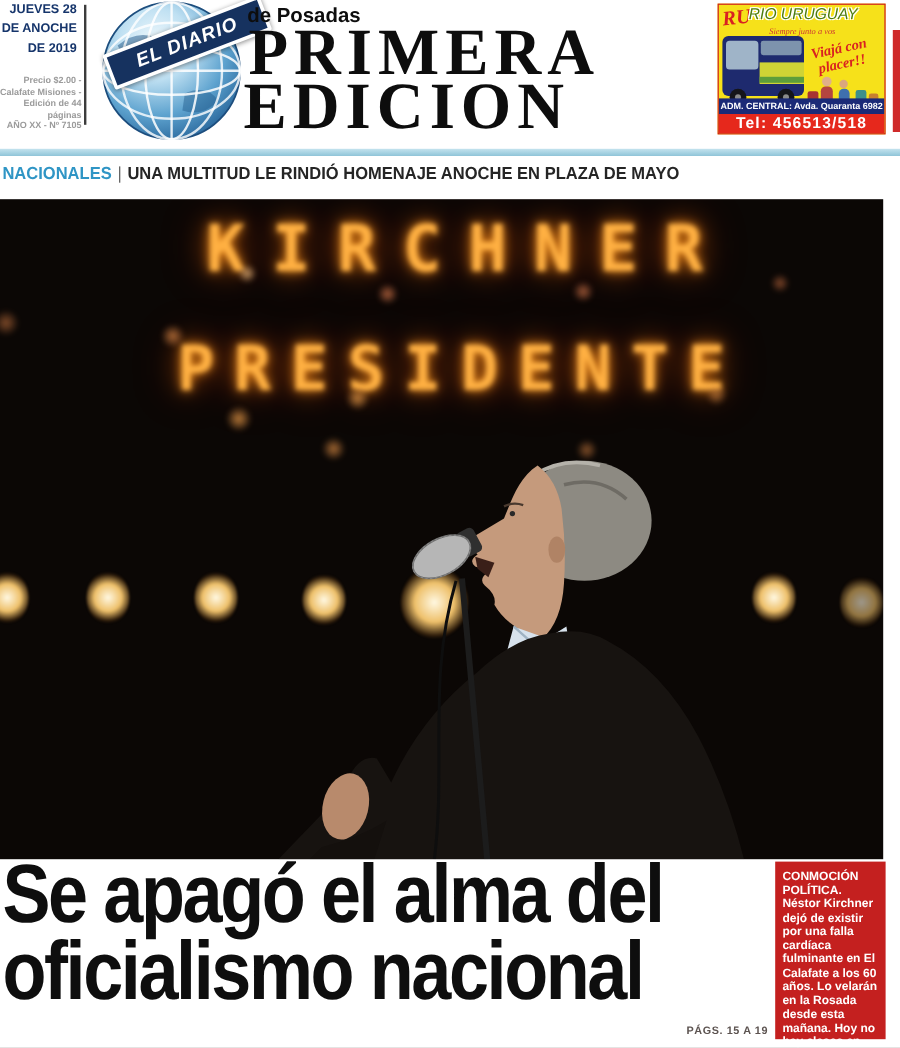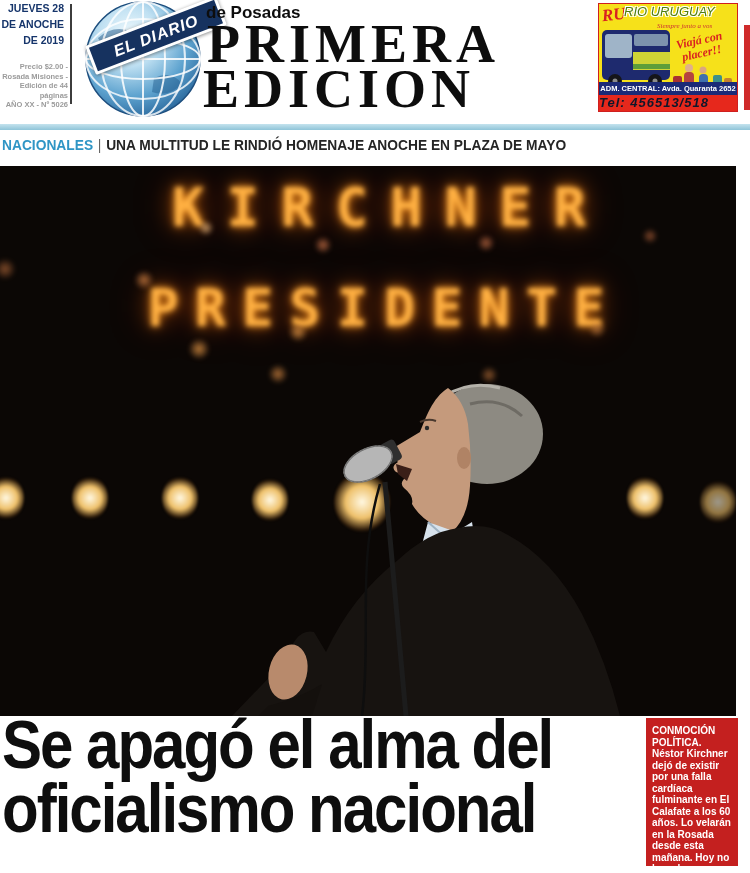--- a/index.html
+++ b/index.html
@@ -24,31 +24,31 @@
   .t2{left:203px;top:61px;}
   
   .ad{position:absolute;left:598px;top:3px;width:140px;height:109px;background:#f6e11a;
     border:1px solid #cf1f1f;box-sizing:border-box;overflow:hidden;}
   .ad-initials{position:absolute;left:3px;top:1px;font-family:"Liberation Serif",serif;
     font-style:italic;font-weight:bold;font-size:17px;color:#d92121;transform:rotate(-6deg);}
   .ad-company{position:absolute;left:25px;top:0;font-style:italic;font-weight:normal;
     font-size:13px;color:#4d7c0f;white-space:nowrap;
     text-shadow:-1px -1px 0 #fff,1px -1px 0 #fff,-1px 1px 0 #fff,1px 1px 0 #fff;}
   .ad-slogan{position:absolute;left:42px;top:18px;font-family:"Liberation Serif",serif;
-    font-style:italic;font-size:7px;color:#c33;white-space:nowrap;margin-left:16px;}
+    font-style:italic;font-size:7px;color:#c33;white-space:nowrap;}
   .ad-bus{position:absolute;left:1px;top:22px;}
   .ad-tagline{position:absolute;left:78px;top:30px;transform:rotate(-12deg);
     font-family:"Liberation Serif",serif;font-style:italic;font-weight:bold;
     font-size:12px;line-height:13px;color:#d92121;text-align:center;}
   .ad-people{position:absolute;left:72px;top:58px;}
   .ad-address{position:absolute;left:0;right:0;bottom:16px;height:13px;background:#1b2a77;
     color:#fff;font-weight:bold;font-size:7.5px;line-height:13px;text-align:center;white-space:nowrap;}
   .ad-phone{position:absolute;left:0;right:0;bottom:0;height:16px;background:#e6281c;
-    color:#0f172a;font-weight:bold;font-style:italic;font-size:13px;line-height:16px;
-    text-align:left;letter-spacing:1px;}
+    color:#ffffff;font-weight:bold;font-size:13px;line-height:16px;
+    text-align:center;letter-spacing:1px;}
   .red-sliver{position:absolute;left:744px;top:25px;width:6px;height:85px;background:#cf2a2a;}
   
   .blue-bar{position:absolute;left:0;top:124px;width:750px;height:6px;
     background:linear-gradient(#c4e3ee,#8fc4d8);}
   .kicker{position:absolute;left:2px;top:137px;white-space:nowrap;font-weight:bold;
     font-size:14.5px;transform:scaleX(.95);transform-origin:left top;}
   .kicker .sec{color:#2f95c5;}
   .kicker .sep{color:#666;padding:0 5px;font-weight:normal;}
   .kicker .kt{color:#252525;}
   
@@ -82,23 +82,23 @@
 
 <div id="page">
 
   <div class="date-block">
     <div>JUEVES 28</div>
     <div>DE ANOCHE</div>
     <div>DE 2019</div>
   </div>
   <div class="info-block">
     <div>Precio $2.00 -</div>
-    <div>Rosada Misiones -</div>
+    <div>Calafate Misiones -</div>
     <div>Edición de 44 páginas</div>
-    <div>AÑO XX - Nº 5026</div>
+    <div>AÑO XX - Nº 7105</div>
   </div>
   <div class="vline"></div>
 
   <div class="globe">
     <svg width="118" height="118" viewBox="0 0 118 118">
       <defs>
         <radialGradient id="gblue" cx="38%" cy="30%" r="75%">
           <stop offset="0%" stop-color="#f2fafd"></stop>
           <stop offset="35%" stop-color="#bfe0f2"></stop>
           <stop offset="70%" stop-color="#5ea3cf"></stop>
@@ -149,21 +149,21 @@
       <svg width="64" height="30" viewBox="0 0 64 30">
         <circle cx="18" cy="6" r="4" fill="#e0b089"></circle>
           <rect x="13" y="10" width="10" height="16" rx="4" fill="#b5453f"></rect>
         <circle cx="32" cy="8" r="3.5" fill="#dba67e"></circle>
           <rect x="28" y="12" width="9" height="14" rx="4" fill="#3f6fae"></rect>
         <rect x="2" y="14" width="9" height="13" rx="2" fill="#a83332"></rect>
         <rect x="42" y="13" width="9" height="14" rx="2" fill="#3e8f8a"></rect>
         <rect x="53" y="16" width="8" height="11" rx="2" fill="#c7802f"></rect>
       </svg>
     </div>
-    <div class="ad-address">ADM. CENTRAL: Avda. Quaranta 2652</div>
+    <div class="ad-address">ADM. CENTRAL: Avda. Quaranta 6982</div>
     <div class="ad-phone">Tel: 456513/518</div>
   </div>
   <div class="red-sliver"></div>
 
   <div class="blue-bar"></div>
   <div class="kicker">
     <span class="sec">NACIONALES</span><span class="sep">|</span><span class="kt">UNA MULTITUD LE RINDIÓ HOMENAJE ANOCHE EN PLAZA DE MAYO</span>
   </div>
 
   <div class="photo">
@@ -212,18 +212,19 @@
       <g transform="rotate(-28 368 298)">
         <rect x="386" y="287" width="16" height="22" rx="4" fill="#2f2f2f"></rect>
         <ellipse cx="368" cy="298" rx="26" ry="15" fill="#b6b6b6" stroke="#6e6e6e" stroke-width="1.5"></ellipse>
         <ellipse cx="368" cy="298" rx="26" ry="15" fill="none" stroke="#8a8a8a" stroke-width=".8" stroke-dasharray="2,2"></ellipse>
       </g>
     </svg>
   </div>
 
   <div class="headline h1">Se apagó el alma del</div>
   <div class="headline h2">oficialismo nacional</div>
+  <div class="pages">PÁGS. 15 A 19</div>
 
   <div class="note">
     <span>CONMOCIÓN POLÍTICA. Néstor Kirchner dejó de existir por una falla cardíaca fulminante en El Calafate a los 60 años. Lo velarán en la Rosada desde esta mañana. Hoy no hay clases en Misiones.</span>
   </div>
 
 </div>
 
 </body></html>

